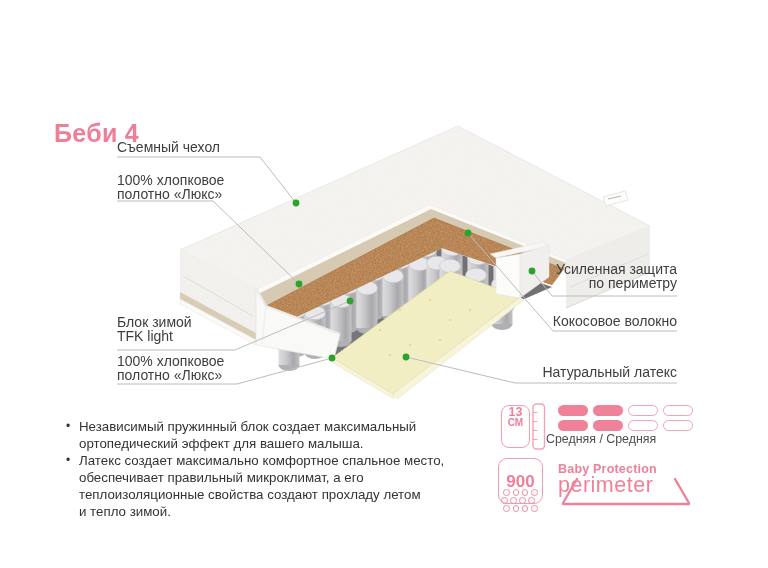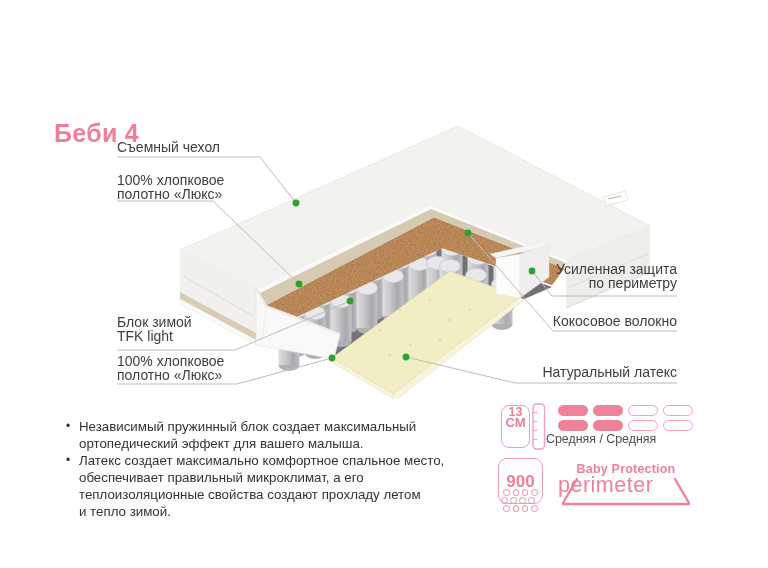--- a/index.html
+++ b/index.html
@@ -18,37 +18,37 @@
   .lbl-r2{right:91px;top:315px;text-align:right}
   .lbl-r3{right:91px;top:366px;text-align:right}
   .features{position:absolute;left:46px;top:401px;width:450px;margin:17px;padding:0;list-style:none;}
   .features li{position:relative;font-size:13.3px;line-height:17px;color:#333;
                padding-left:16px;white-space:pre-line;}
   .features li::before{content:"•";position:absolute;left:3px;top:0;font-size:12px;color:#333;}
   .specs{position:absolute;left:498px;top:400px;width:210px;height:115px;}
   .spec-height{position:absolute;left:3px;top:5px;width:27px;height:41px;
                border:1.4px solid #f19db0;border-radius:8px;color:#ee7f96;text-align:center;}
   .spec-height .hv{font-size:12.5px;font-weight:700;line-height:12px;}
-  .spec-height .hu{font-size:13px;font-weight:700;text-transform:uppercase;line-height:10px;}
+  .spec-height .hu{font-size:10px;font-weight:700;text-transform:uppercase;line-height:10px;}
   .spec-ruler{position:absolute;left:34px;top:3px;}
   .pills{position:absolute;left:60px;top:5px;}
   .pill{position:absolute;width:30px;height:10.5px;border-radius:5.5px;box-sizing:border-box;}
   .pill.f{background:#ef8198;}
   .pill.o{border:1.3px solid #f3a3b4;background:#fff;}
   .firm-label{position:absolute;left:48px;top:32px;font-size:12.4px;color:#4d4d4d;white-space:nowrap;}
   .spec-springs{position:absolute;left:0;top:58px;width:43px;height:44px;
                 border:1.4px solid #f19db0;border-radius:9px;color:#ee7f96;text-align:center;}
   .spec-springs .sv{font-size:17px;font-weight:700;margin-top:16px;line-height:13px;}
   .rings{margin-top:1px;}
   .ring-row{display:flex;justify-content:center;gap:2.6px;height:8px;}
   .ring-row.off{margin-left:-5px;}
   .ring{width:6.6px;height:6.6px;border:1.3px solid #ef8fa4;border-radius:50%;box-sizing:border-box;}
   .badge{position:absolute;left:60px;top:60px;width:136px;height:48px;color:#ef8198;}
   .badge svg{position:absolute;left:0;top:0;}
-  .badge .b1{position:absolute;left:0;right:0;top:2px;text-align:center;
+  .badge .b1{position:absolute;left:0;right:0;top:2px;
              font-size:12.5px;font-weight:700;letter-spacing:.2px;}
   .badge .b2{position:absolute;left:0;right:0;top:13px;
              font-size:21.5px;font-weight:500;letter-spacing:.5px;}
 </style>
 </head>
 <body>
 
 <div class="page">
 
   <svg class="diagram" width="768" height="568" viewBox="0 0 768 568">

